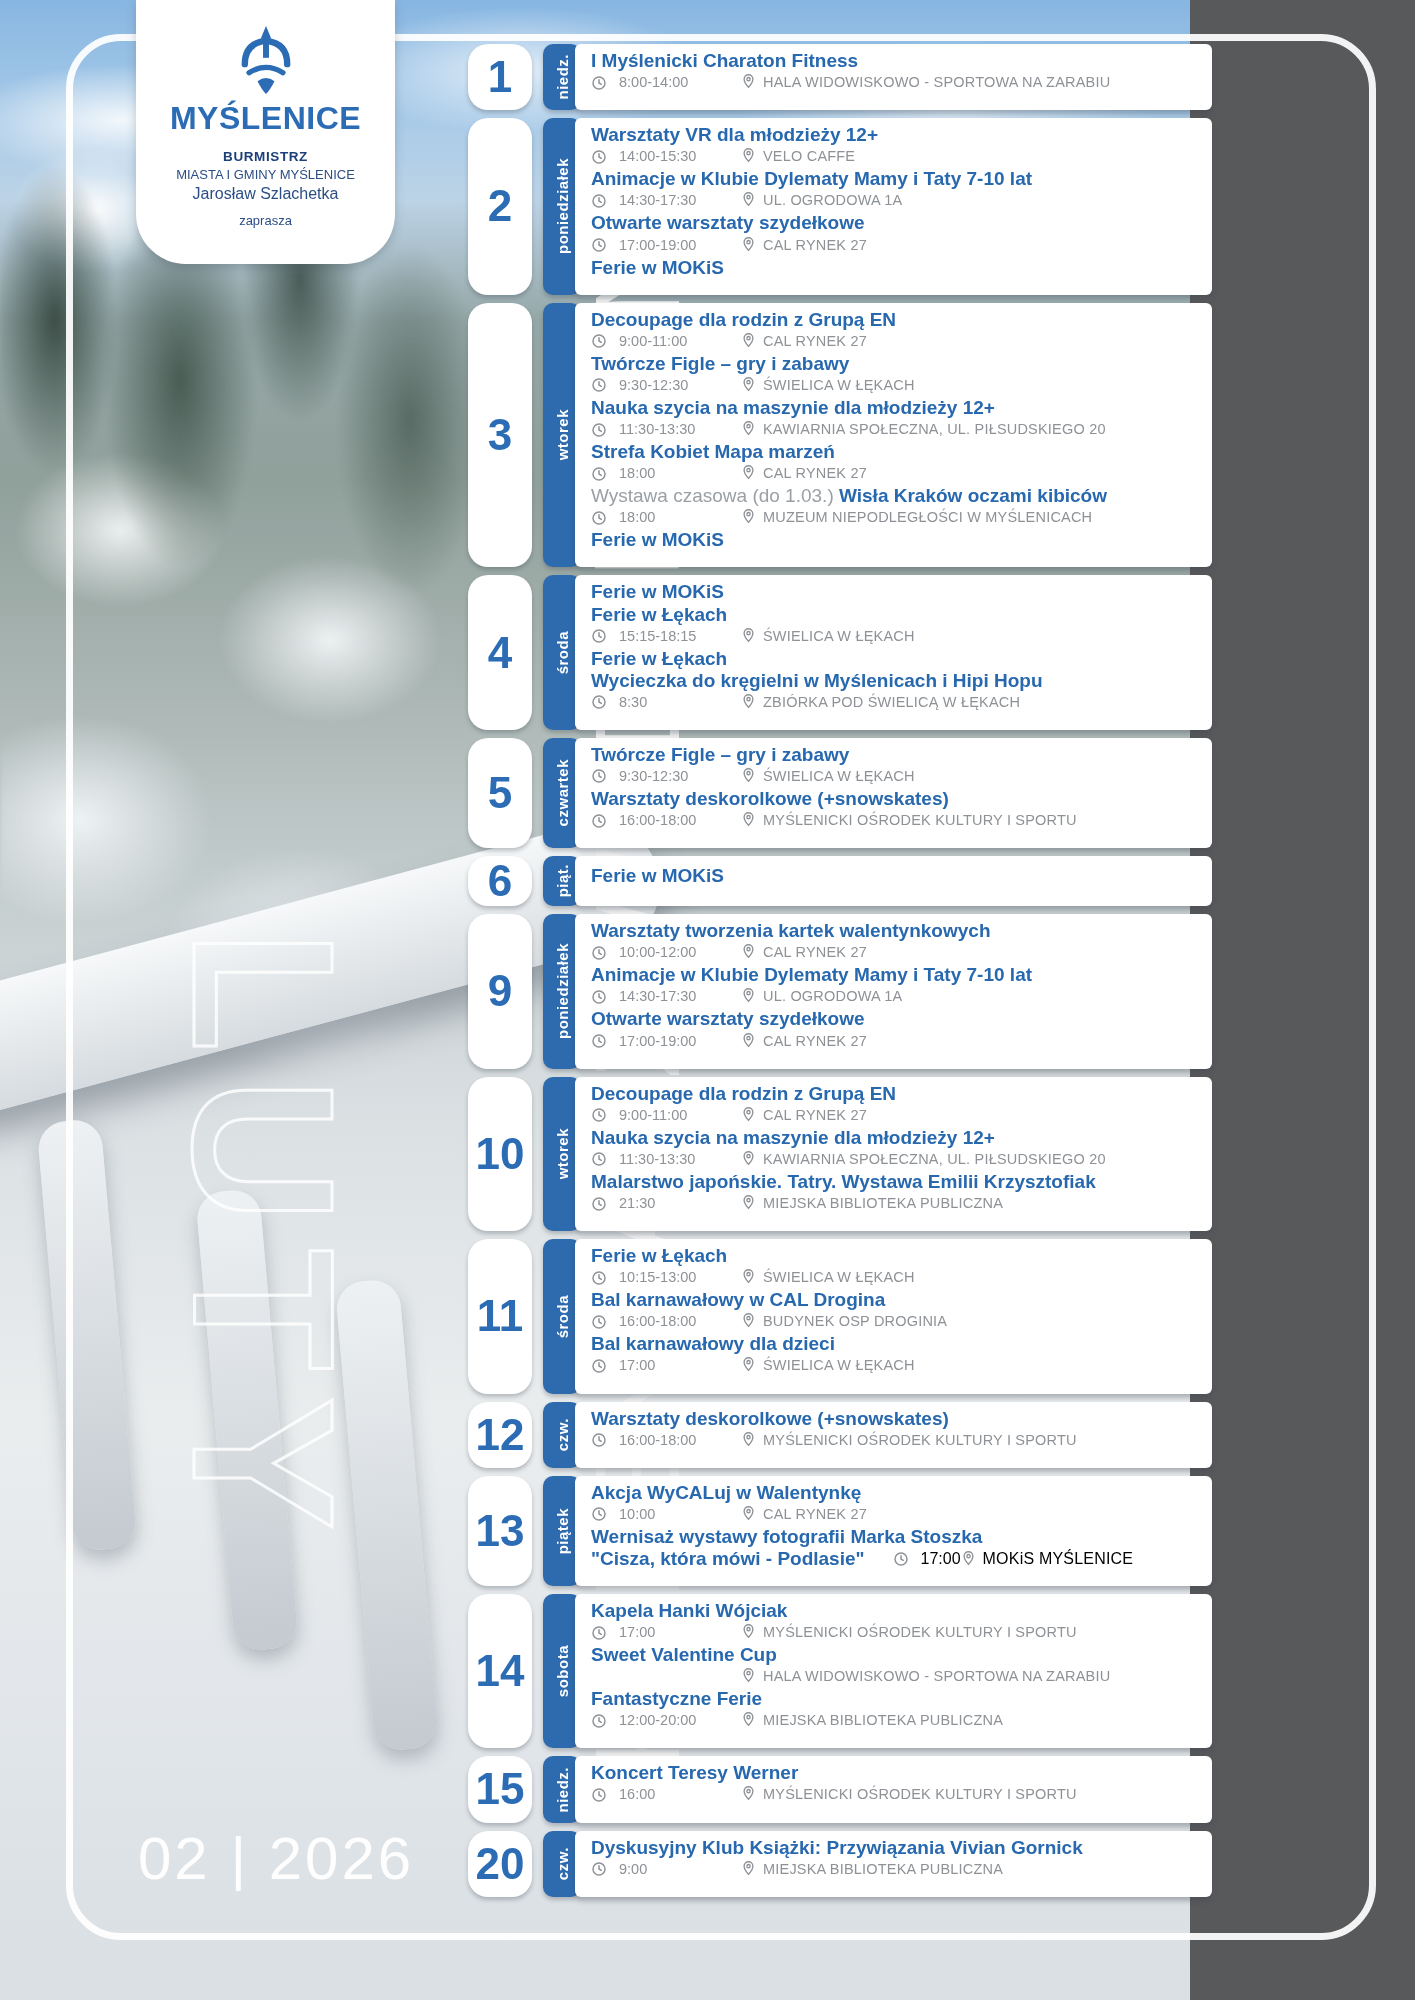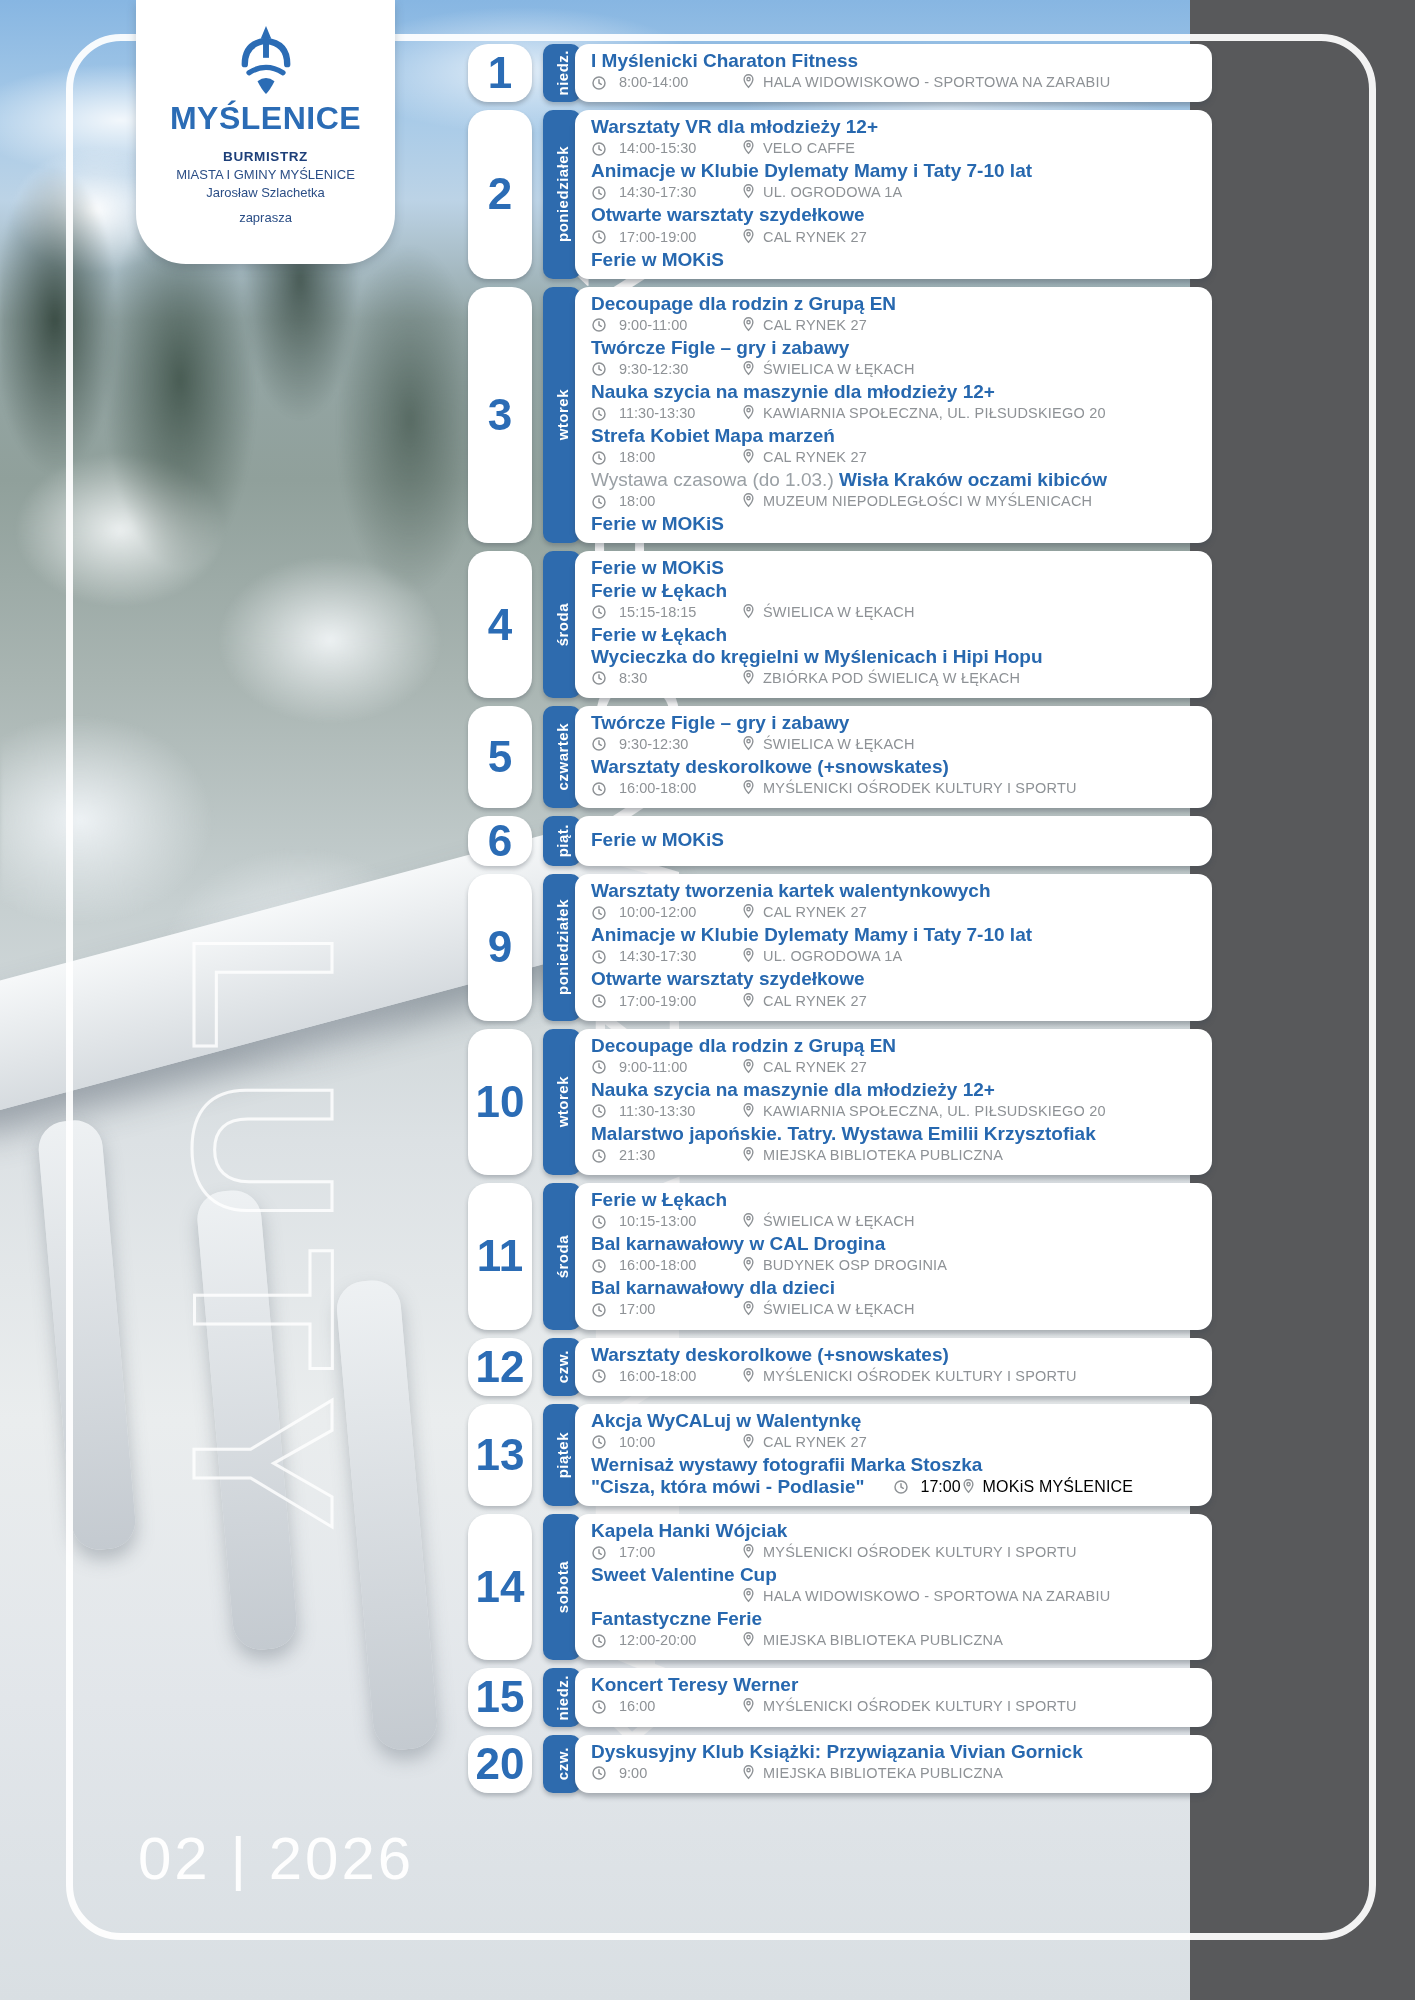--- a/index.html
+++ b/index.html
@@ -45,42 +45,42 @@
     border:7px solid rgba(255,255,255,.93);border-radius:55px;z-index:2;pointer-events:none;}
 
   
   .logo-box{position:absolute;left:136px;top:0;width:259px;height:264px;background:#fff;
     border-radius:0 0 50px 50px;z-index:3;display:flex;flex-direction:column;align-items:center;
     box-shadow:0 4px 10px rgba(60,70,80,.25);}
   .logo-icon{margin-top:26px;}
   .logo-name{color:#2b6cb5;font-weight:700;font-size:32px;letter-spacing:.5px;margin-top:4px;}
   .logo-sub1{color:#1d3f79;font-weight:700;font-size:13.5px;margin-top:12px;letter-spacing:.6px;}
   .logo-sub2{color:#2b4e86;font-size:13px;margin-top:3px;}
-  .logo-sub3{color:#2b4e86;font-size:13px;margin-top:3px;}
+  .logo-sub3{color:#2b4e86;font-size:16px;margin-top:3px;}
   .logo-sub4{color:#2b4e86;font-size:13px;margin-top:10px;}
 
   
   .month-vert{position:absolute;left:148px;top:930px;z-index:3;writing-mode:vertical-rl;
     font-size:200px;font-weight:600;letter-spacing:26px;color:transparent;
     -webkit-text-stroke:3px rgba(255,255,255,.82);}
   .date-label{position:absolute;left:138px;top:1824px;z-index:3;color:rgba(255,255,255,.96);
     font-size:60px;font-weight:400;letter-spacing:3px;}
 
   
   .days{position:absolute;left:468px;top:44px;width:744px;z-index:3;
     display:flex;flex-direction:column;gap:8px;}
   .day-row{display:flex;align-items:stretch;}
   .num{width:64px;flex:none;background:#fff;border-radius:20px;display:flex;align-items:center;
     justify-content:center;color:#2b6cb5;font-weight:700;font-size:44px;margin-right:11px;
     box-shadow:0 3px 4px rgba(60,70,80,.3);}
   .tab{width:38px;flex:none;background:#2e6bae;border-radius:10px;display:flex;align-items:center;
     justify-content:center;box-shadow:0 3px 4px rgba(60,70,80,.3);}
   .tab span{writing-mode:vertical-rl;transform:rotate(180deg);color:#fff;font-size:15px;
     font-weight:600;letter-spacing:.5px;}
-  .card{flex:1;background:#fff;border-radius:14px;margin-left:-6px;padding:6px 12px 8px 16px;
+  .card{flex:1;background:#fff;border-radius:6px;margin-left:-6px;padding:6px 12px 16px 16px;
     box-shadow:0 4px 5px rgba(60,70,80,.35);display:flex;flex-direction:column;justify-content:center;}
   .etitle{color:#2768af;font-weight:700;font-size:19px;line-height:1.16;}
   .prefix{color:#9aa0a5;font-weight:400;}
   .emeta{display:flex;align-items:center;color:#8e9296;font-size:14.5px;line-height:1.32;margin:1px 0 2px;}
   .mtime{display:inline-flex;align-items:center;gap:12px;min-width:150px;flex:none;}
   .mtime.inline{min-width:0;margin-left:28px;}
   .mloc{display:inline-flex;align-items:flex-start;gap:7px;letter-spacing:.2px;}
   .eline2{display:flex;align-items:center;}
   .etitle2{color:#2768af;font-weight:700;font-size:19px;line-height:1.16;}
   .emeta svg,.eline2 svg{flex:none;display:block;}

